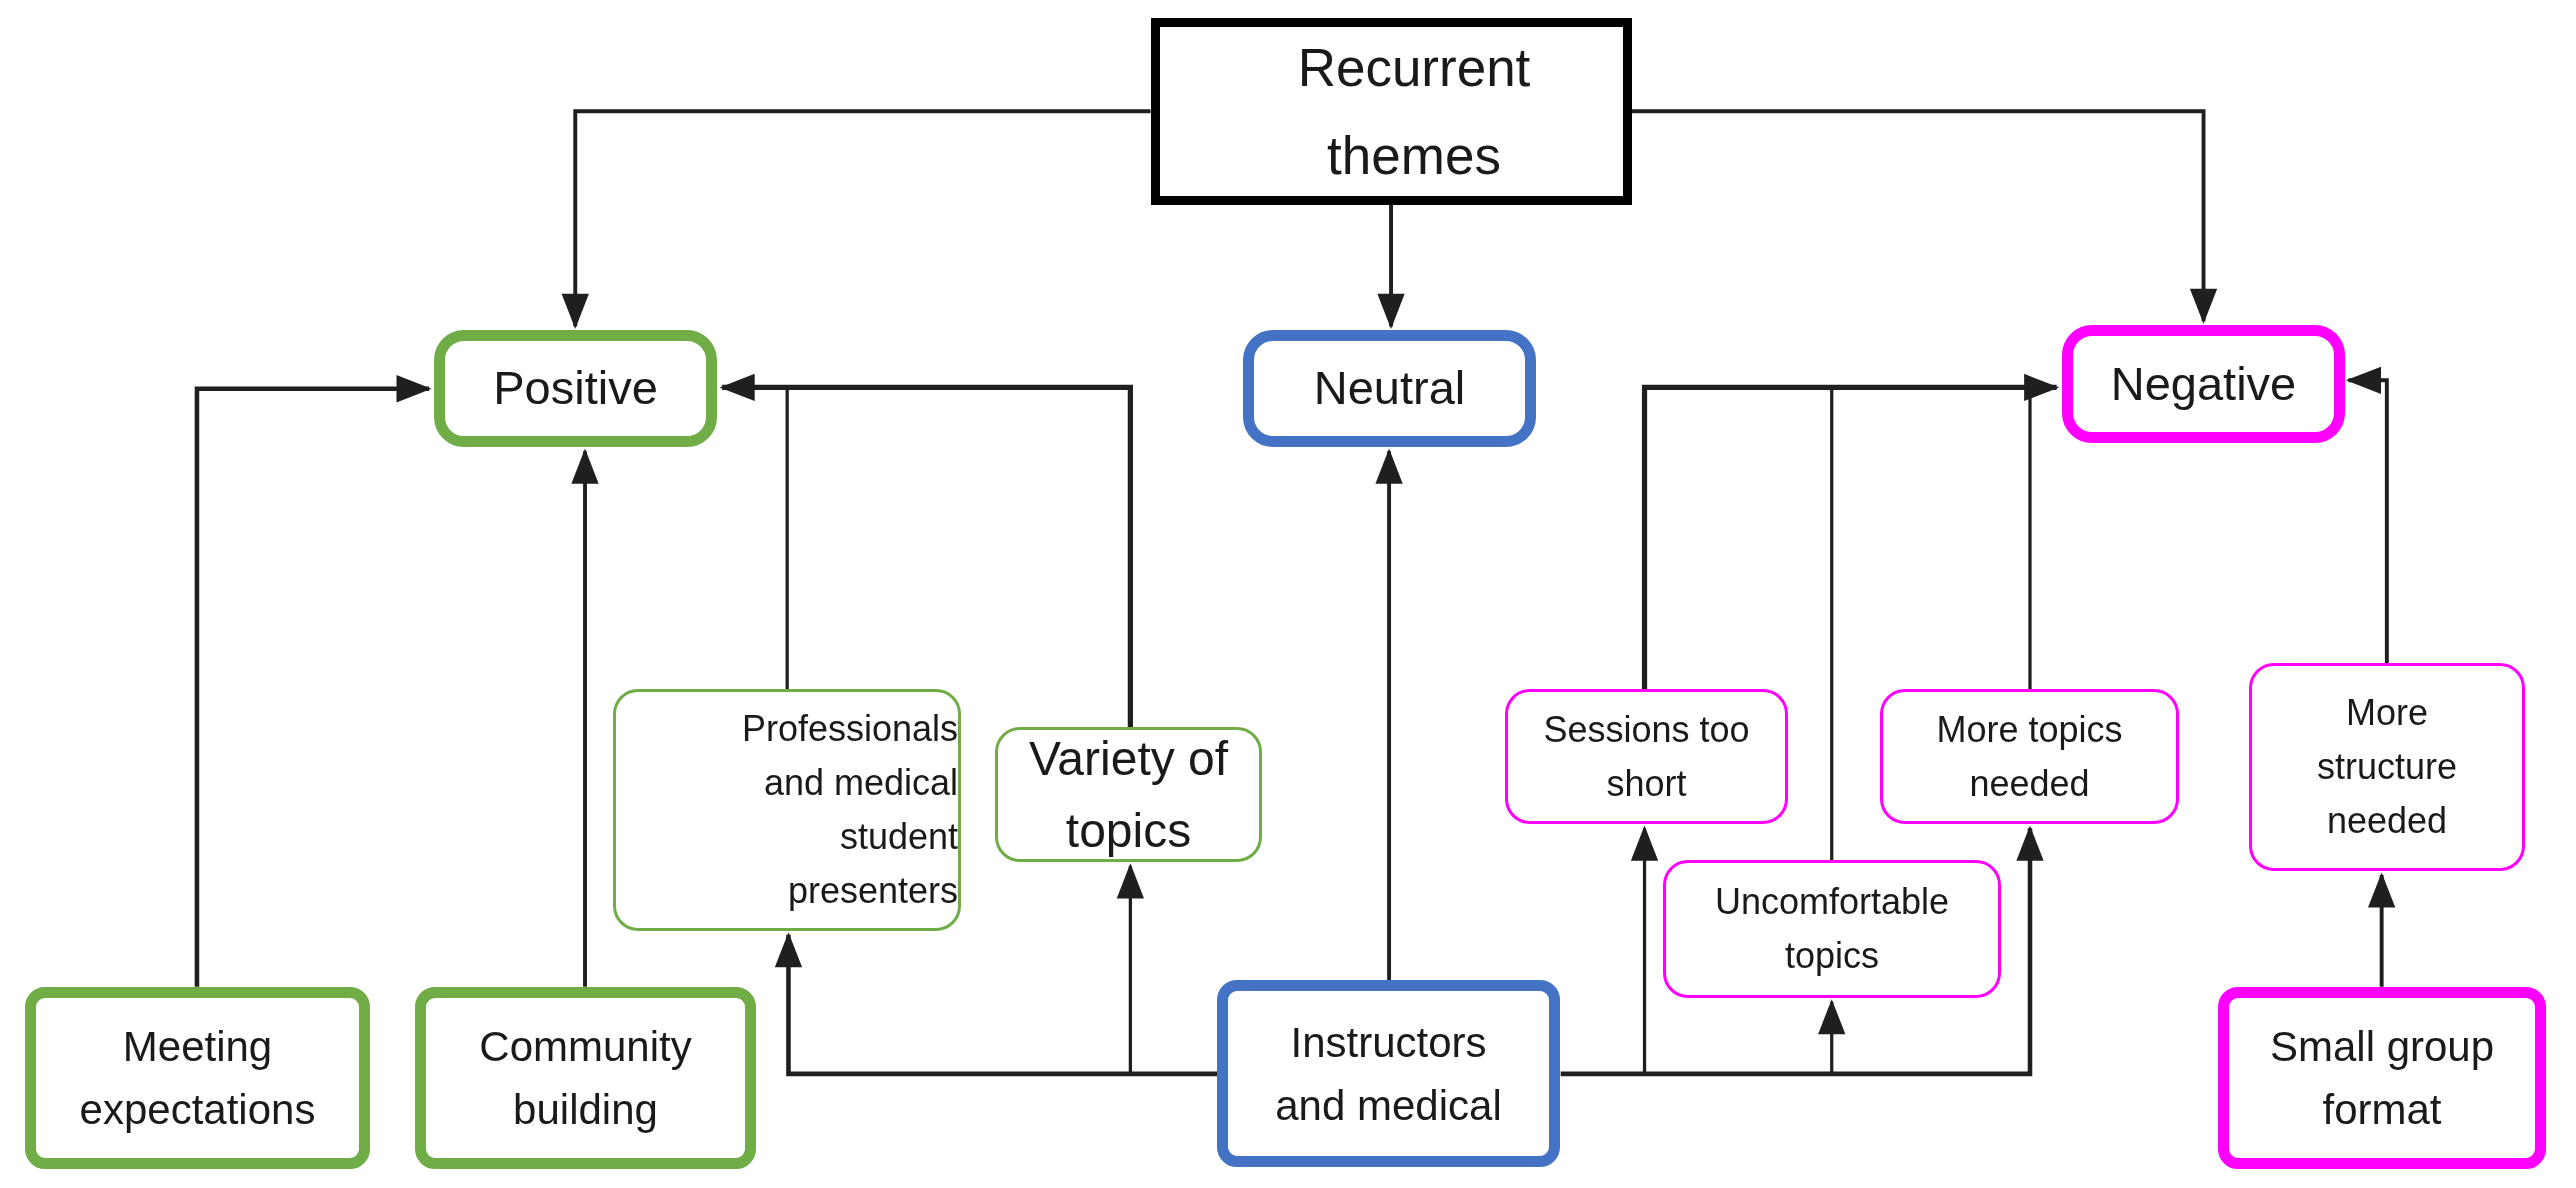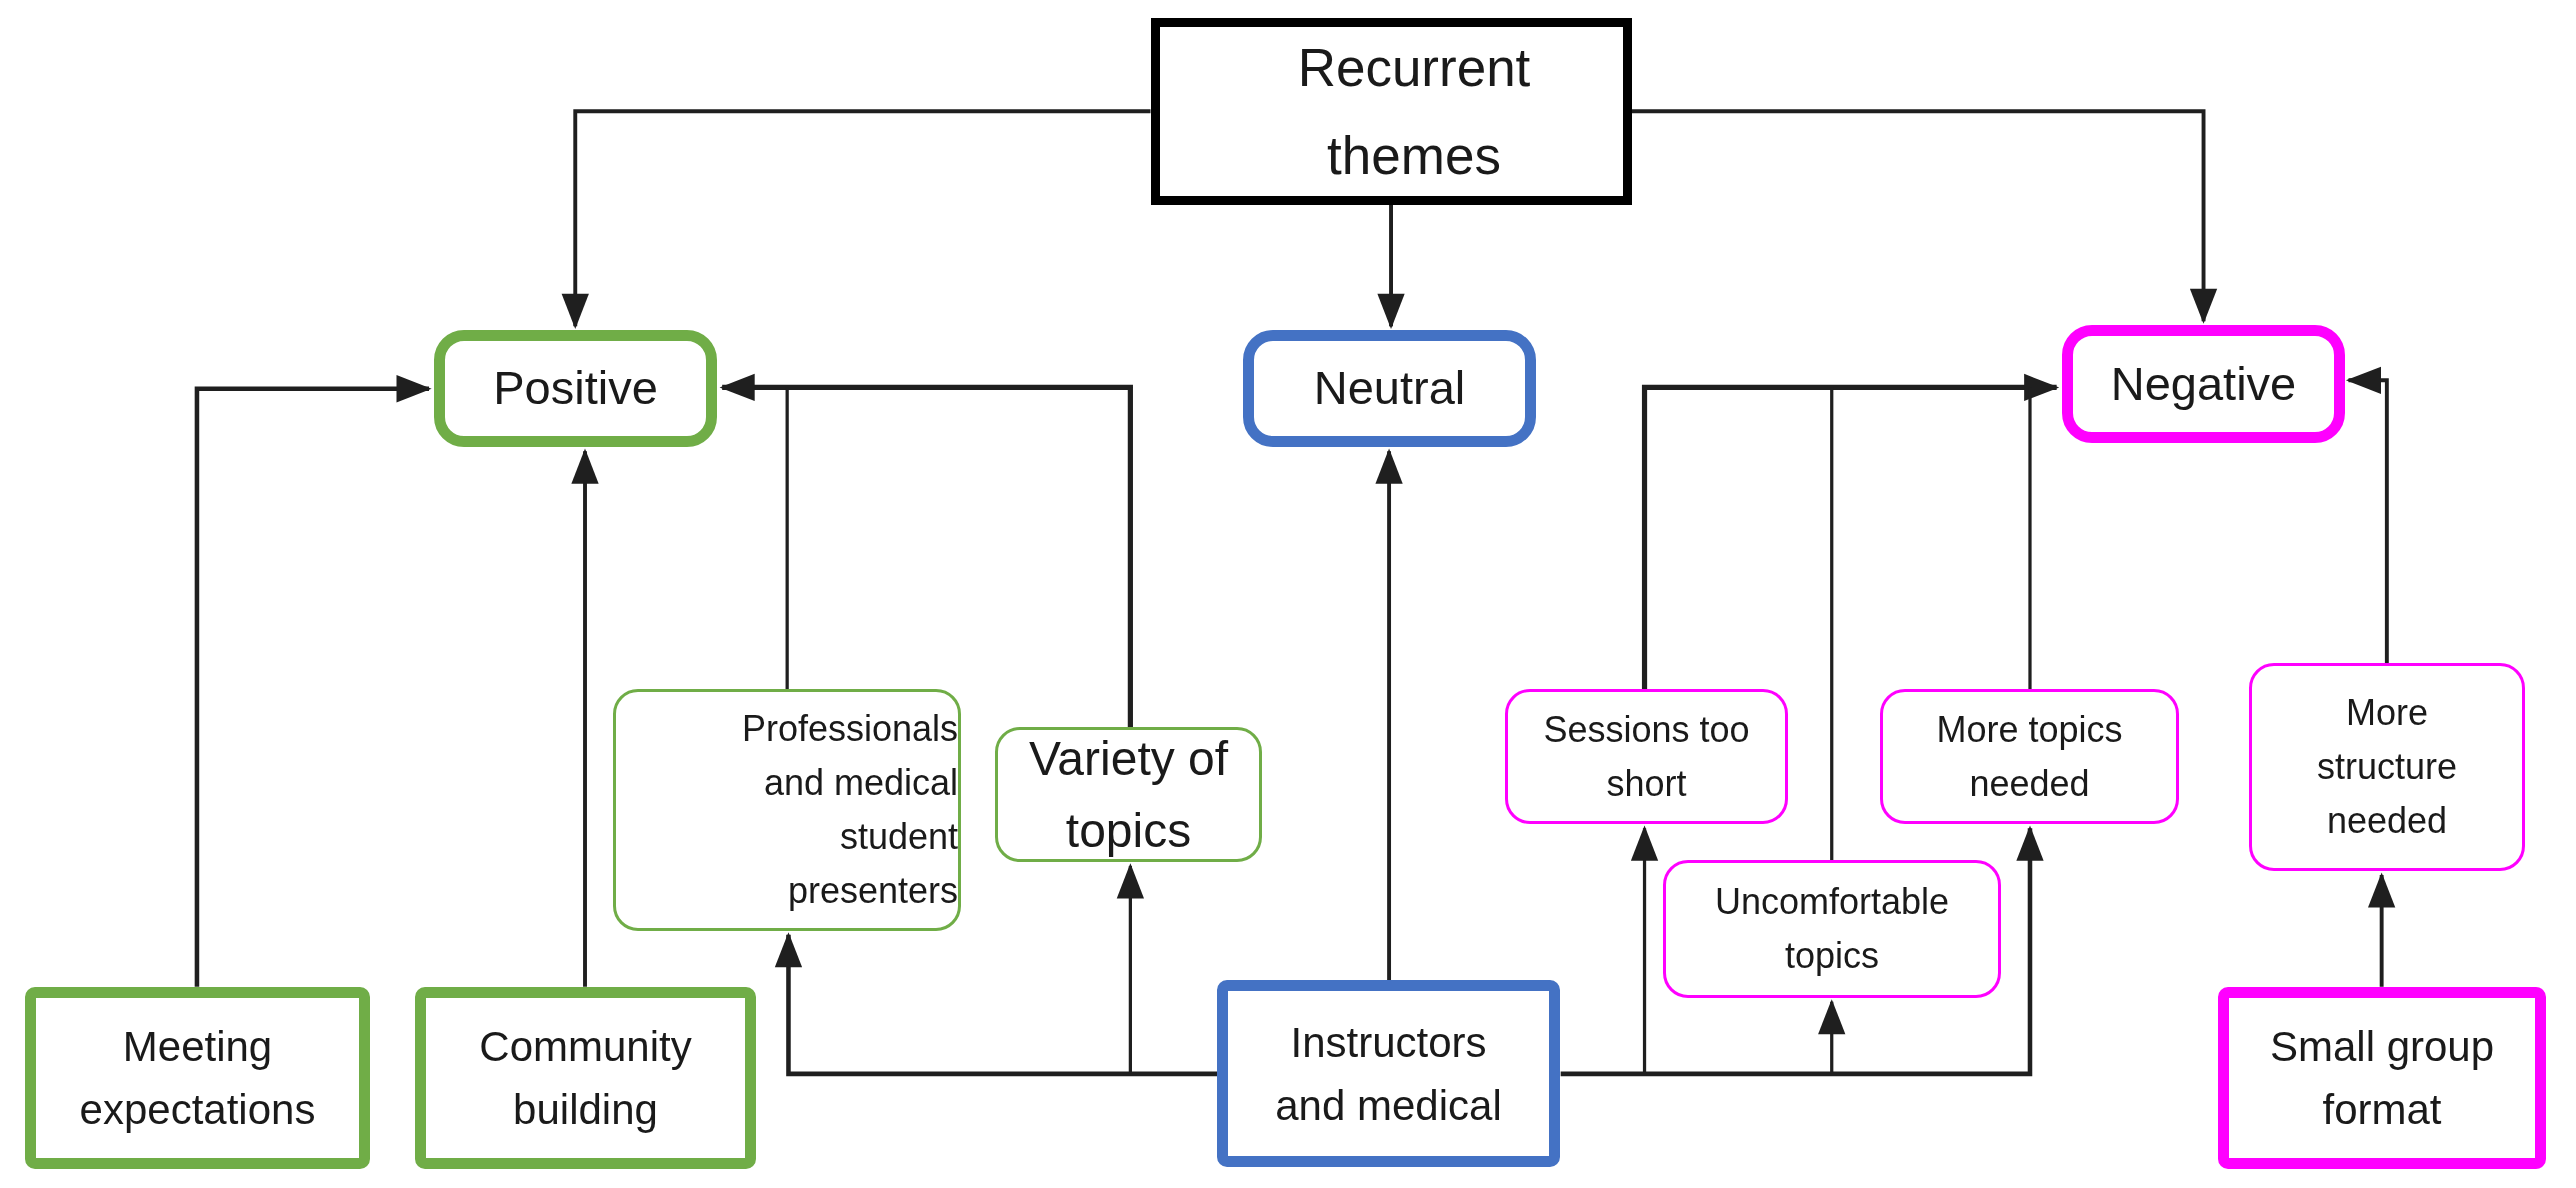--- a/index.html
+++ b/index.html
@@ -41,21 +41,21 @@
     border-radius: 0;
     line-height: 1.65;
   }
   .style-cat {
     border: 11px solid #000;
     border-radius: 30px;
     line-height: 1.2;
   }
   .style-leaf {
     border: 11px solid #d946ef;
-    border-radius: 10px;
+    border-radius: 20px;
     line-height: 1.5;
   }
   .style-sub {
     border: 3.3px solid #000;
     border-radius: 25px;
     line-height: 1.5;
   }
 </style>
 </head>
 <body>

